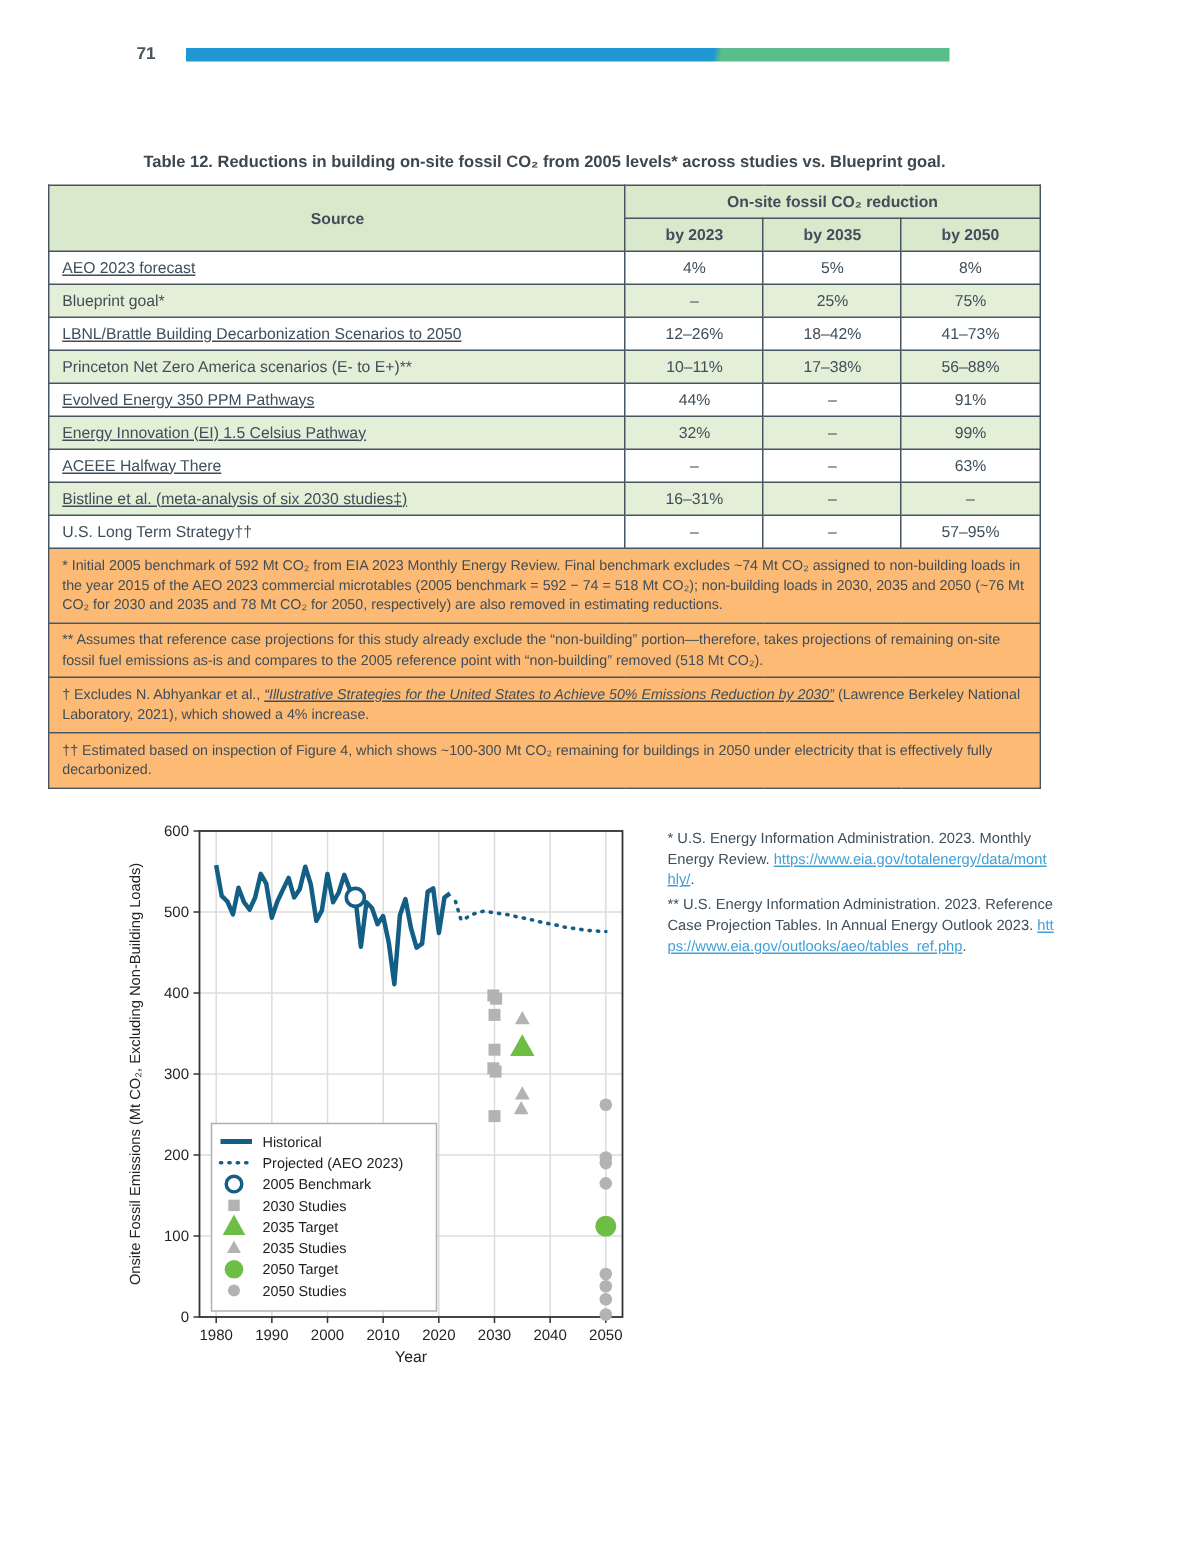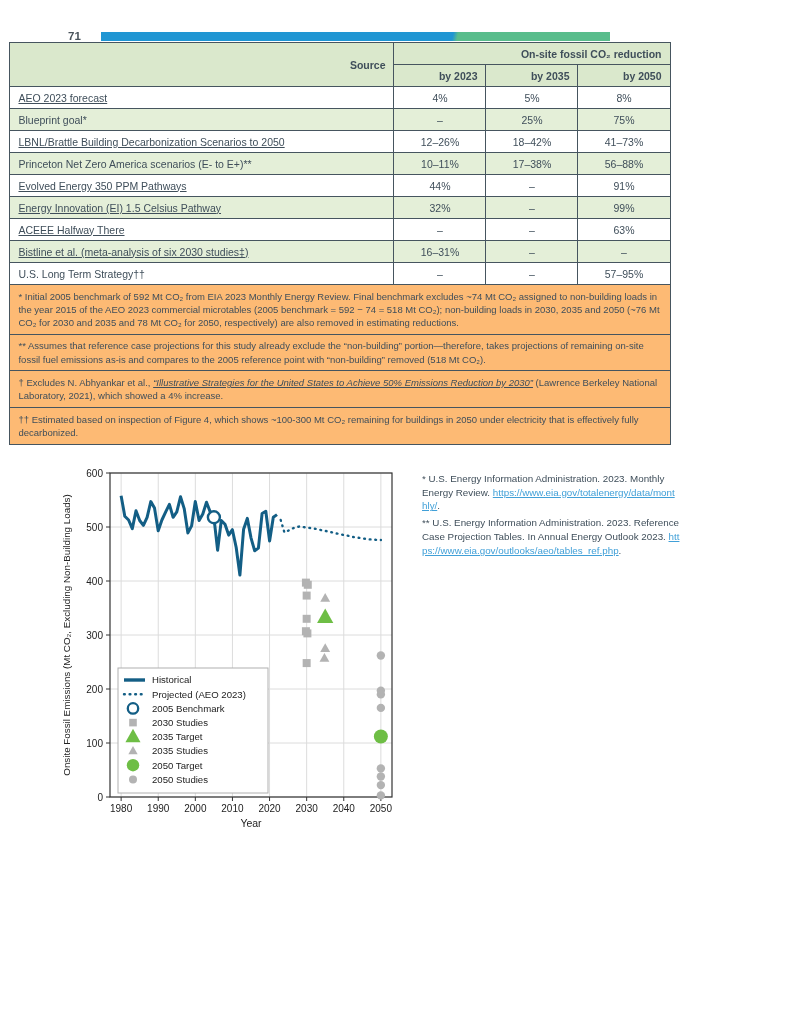--- a/index.html
+++ b/index.html
@@ -1,28 +1,28 @@
 <!DOCTYPE html>
 <html><head>
 <meta charset="utf-8">
 <style>
   html,body{margin:0;padding:0;background:#fff;}
   .page{position:relative;width:680px;height:1035px;background:#fff;overflow:hidden;
-        font-family:"Liberation Sans",sans-serif;color:#3f4e5a;}
+        font-family:"Liberation Sans",sans-serif;color:#3f4e5a;padding-left:23px;}
   
   .hdr{display:flex;align-items:center;gap:14px;padding:30px 70px 0 68px;}
   .hdr .pnum{font-weight:bold;font-size:11.5px;color:#4a545c;}
   .hdr .htitle{font-weight:bold;font-size:11px;letter-spacing:.1px;color:#4a545c;white-space:nowrap;}
   .hdr .hbar{flex:1;height:9px;margin-left:6px;
        background:linear-gradient(102deg,#2096d3 0%,#2096d3 69%,#59bd8c 70%,#59bd8c 100%);}
   
   .tbl-title{text-align:center;font-weight:bold;font-size:11px;color:#3d4750;margin:60px 0 9px;}
   table.t12{width:660px;margin:0 auto;border-collapse:collapse;font-size:10.5px;color:#3f4e5a;table-layout:fixed;}
   table.t12 th,table.t12 td{border:1px solid #46555f;padding:4.5px 8px;}
-  table.t12 th{background:#dae8cc;font-weight:bold;font-size:10.5px;color:#3f4e5a;text-align:right;}
+  table.t12 th{background:#dae8cc;font-weight:bold;font-size:10.5px;color:#3f4e5a;}
   table.t12 col.c-src{width:384px;}
   table.t12 col.c-v{width:92px;}
   .pct{text-align:center;}
   tr.g td{background:#e4efd8;}
   td.src.u{text-decoration:underline;}
   td.fn{font-size:9.5px;line-height:1.4;padding:5px 8px;background:#fdba74;}
   td.fn i{font-style:italic;text-decoration:underline;}
   
   .figure-row{display:flex;align-items:flex-start;margin:18px 0 0 58px;gap:14px;}
   .chart-wrap{width:350px;flex:0 0 auto;}
@@ -34,20 +34,21 @@
 </head>
 <body>
 
 <div class="page">
 
   <div class="hdr">
     <span class="pnum">71</span>
     <span class="hbar"></span>
   </div>
 
+  <div class="tbl-title">Table 12. Reductions in building on-site fossil CO₂ from 2005 levels* across studies vs. Blueprint goal.</div>
 
   <table class="t12">
     <colgroup>
         <col class="c-src">
         <col class="c-v">
         <col class="c-v">
         <col class="c-v">
       </colgroup>
     <tbody>
         <tr>

